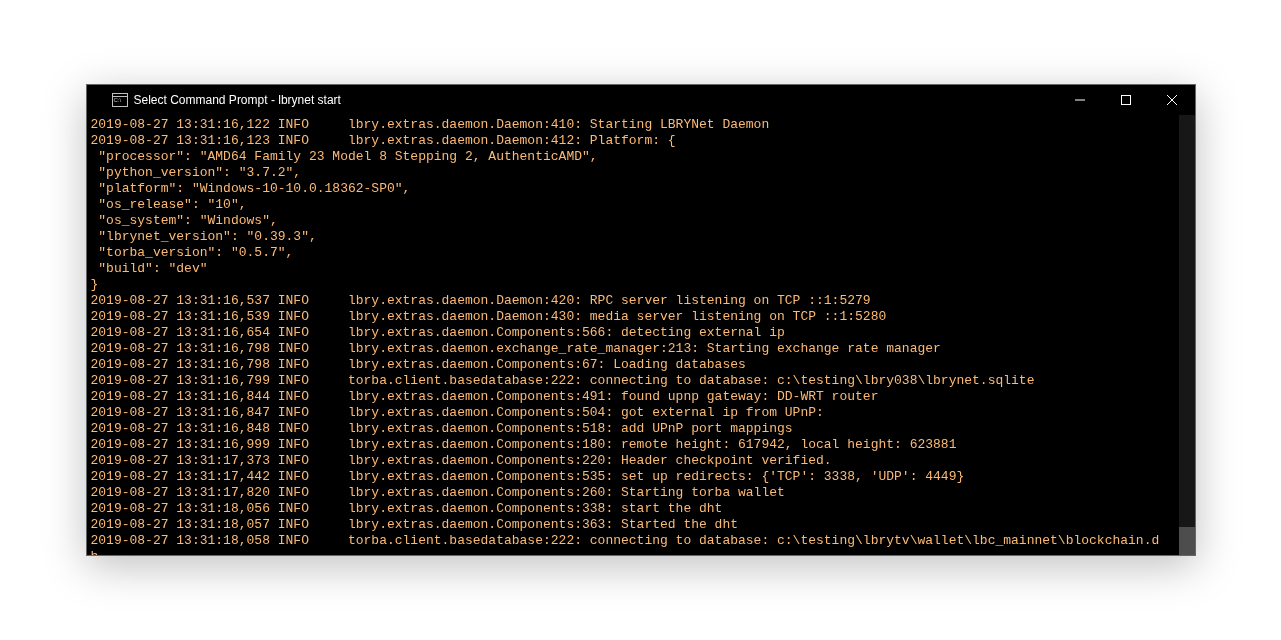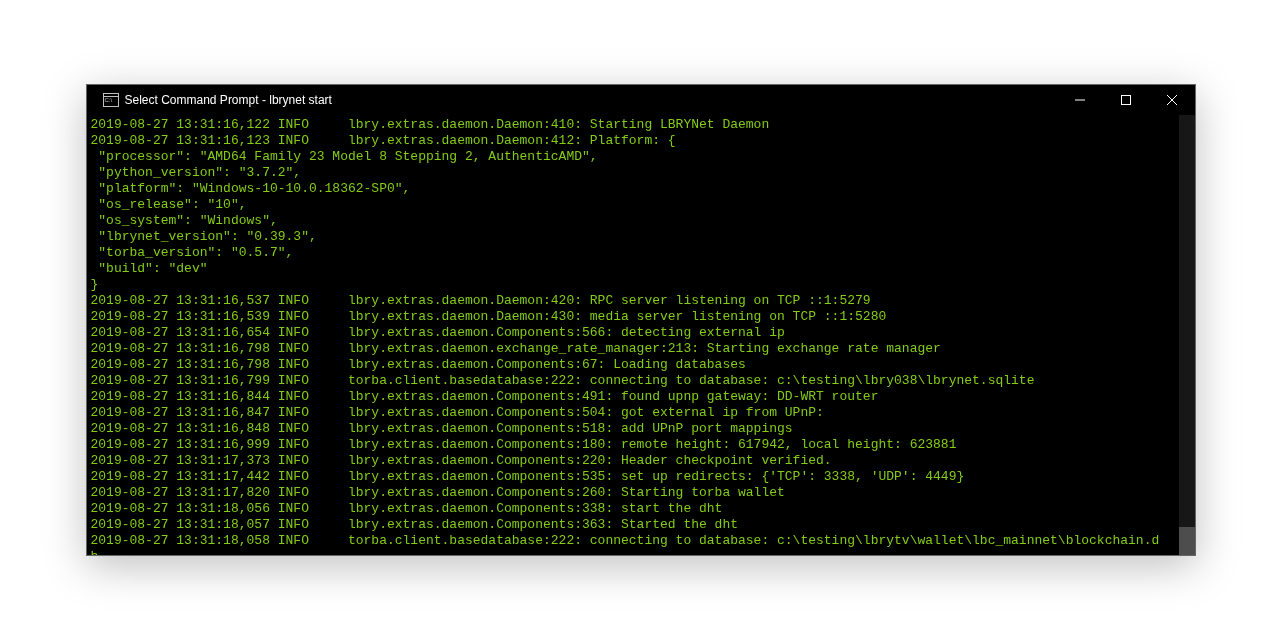--- a/index.html
+++ b/index.html
@@ -29,21 +29,21 @@
       height: 30px;
       background: #000000;
       display: flex;
       align-items: center;
       justify-content: space-between;
       user-select: none;
     }
     .titlebar-left {
       display: flex;
       align-items: center;
-      padding-left: 16px;
+      padding-left: 25px;
       gap: 6px;
     }
     .titlebar-icon {
       width: 16px;
       height: 14px;
       border: 1px solid #c0c0c0;
       position: relative;
       display: inline-block;
     }
     .titlebar-icon::before {
@@ -86,21 +86,21 @@
       width: 10px;
       height: 10px;
     }
     .terminal-body {
       flex: 1;
       position: relative;
       overflow: hidden;
     }
     .terminal-content {
       padding: 2px 4px;
-      color: #84cc16;
+      color: #fdba74;
       font-size: 13px;
       line-height: 16px;
       white-space: pre;
       font-family: "Consolas", "Courier New", monospace;
       overflow: hidden;
       height: 100%;
     }
     .log-line {
       display: block;
     }

